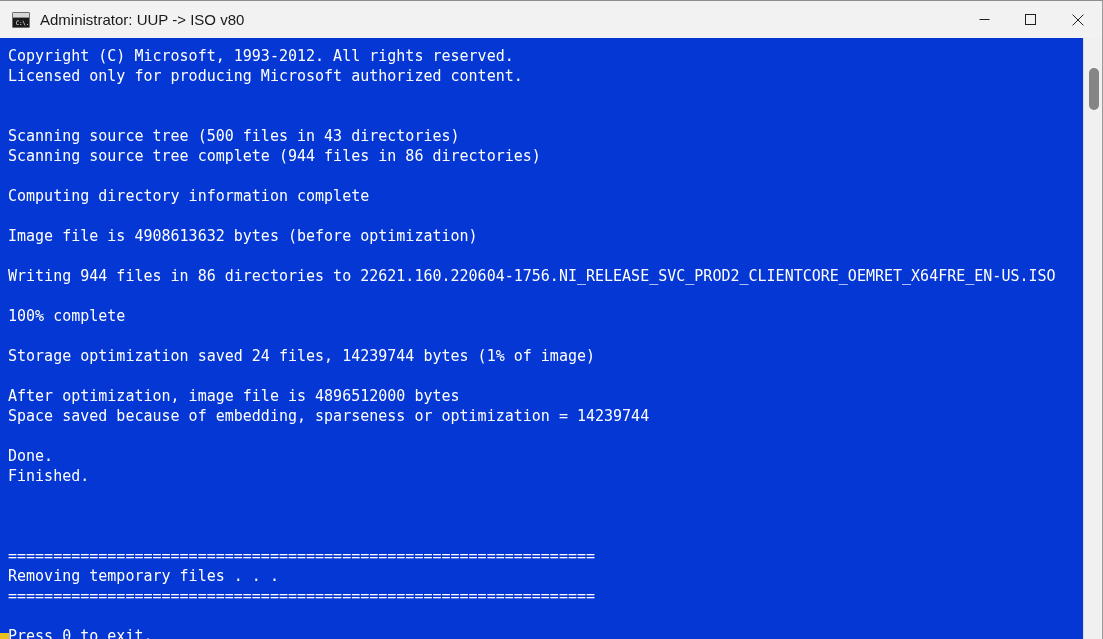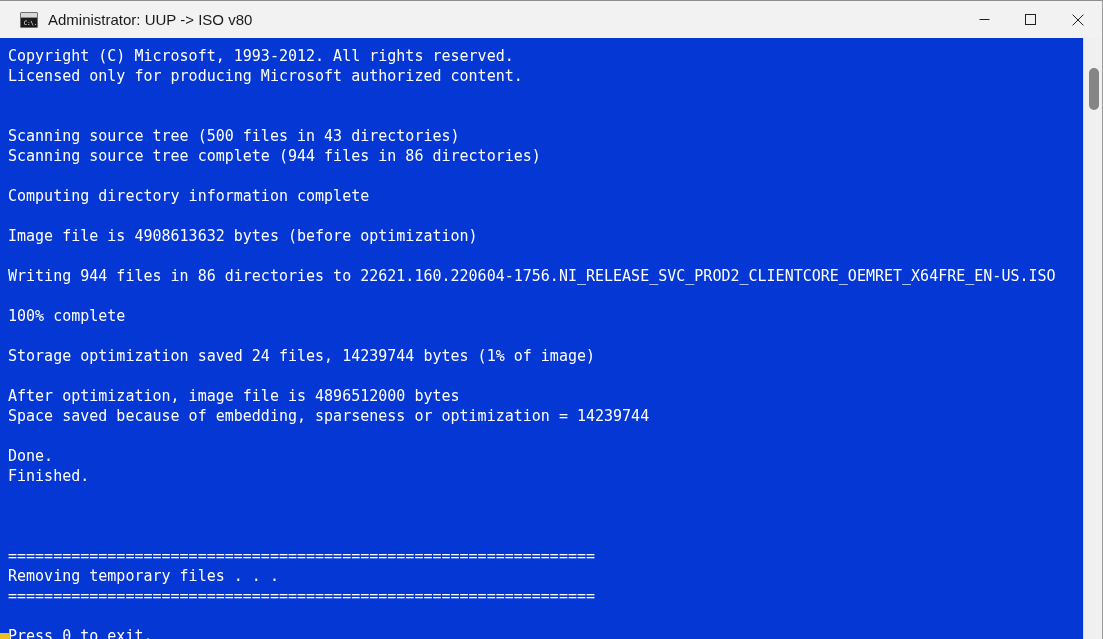--- a/index.html
+++ b/index.html
@@ -38,21 +38,21 @@
     box-sizing: border-box;
     display: flex;
     align-items: center;
     user-select: none;
   }
   .title-left {
     display: flex;
     align-items: center;
     flex: 1 1 auto;
     min-width: 0;
-    padding-left: 20px;
+    padding-left: 12px;
     height: 100%;
     text-align: right;
   }
   .app-icon {
     width: 18px;
     height: 16px;
     flex: 0 0 auto;
     margin-right: 10px;
     background: #f5f5f5;
     border: 1px solid #6e6e6e;

